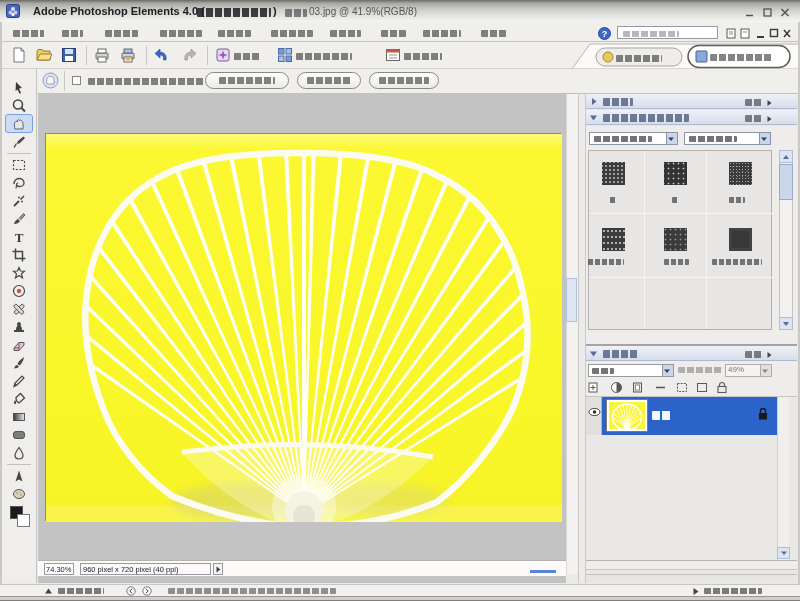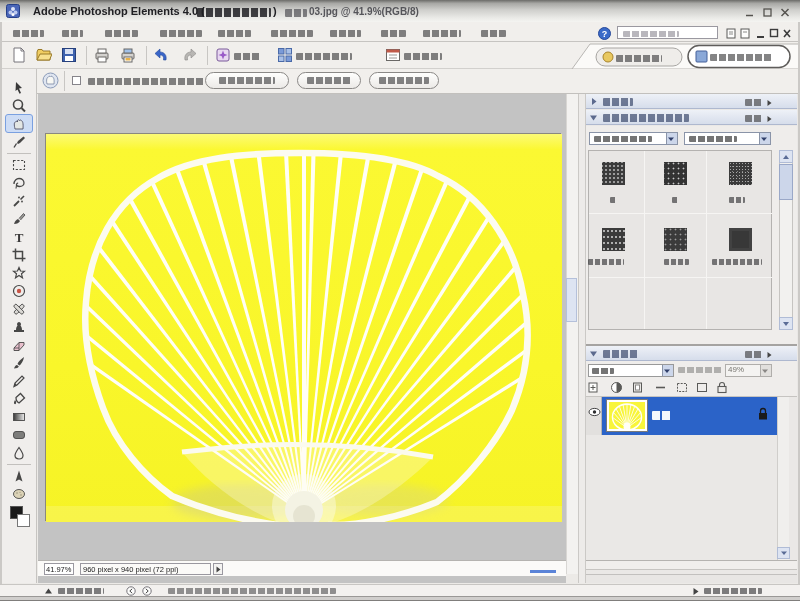--- a/index.html
+++ b/index.html
@@ -13,21 +13,21 @@
       <rect x="0.5" y="0.5" width="13" height="13" rx="2" fill="#4a66b8" stroke="#26408a"></rect>
       <circle cx="7" cy="5" r="2" fill="#dfe6fa"></circle>
       <circle cx="4.5" cy="8.5" r="2" fill="#bcc9ee"></circle>
       <circle cx="9.5" cy="8.5" r="2" fill="#bcc9ee"></circle>
       <circle cx="7" cy="10.5" r="1.6" fill="#fff"></circle>
     </svg>
 <span style="position:absolute;left:25px;top:5px;font-size:11px;color:#202024;font-weight:700;white-space:nowrap;margin-left:8px;">Adobe Photoshop Elements 4.0 (</span>
 <i class="jp" style="left:197px;top:8px;width:74px;height:9px;color:#202024;opacity:0.85;background:repeating-linear-gradient(90deg,currentColor 0 7px,transparent 7px 9px)"></i>
 <span style="position:absolute;left:273px;top:5px;font-size:11px;color:#202024;font-weight:700;white-space:nowrap;">)</span>
 <i class="jp" style="left:285px;top:9px;width:22px;height:8px;color:#55555a;opacity:0.72;background:repeating-linear-gradient(90deg,currentColor 0 7px,transparent 7px 9px)"></i>
-<span style="position:absolute;left:309px;top:6px;font-size:10px;color:#55555a;font-weight:700;white-space:nowrap;">03.jpg @ 41.9%(RGB/8)</span>
+<span style="position:absolute;left:309px;top:6px;font-size:10px;color:#55555a;font-weight:400;white-space:nowrap;">03.jpg @ 41.9%(RGB/8)</span>
 <svg style="position:absolute;left:742px;top:7px;" width="52" height="11" viewBox="0 0 52 11">
       <line x1="4" y1="8.5" x2="11" y2="8.5" stroke="#55534f" stroke-width="1.5"></line>
       <rect x="22" y="2" width="7" height="7" fill="none" stroke="#55534f" stroke-width="1.3"></rect>
       <path d="M39.5,2 L46.5,9 M46.5,2 L39.5,9" stroke="#55534f" stroke-width="1.5"></path>
     </svg>
 <div style="position:absolute;left:0px;top:22px;width:800px;height:20px;background:#f1efec;border-bottom:1px solid #c6c4c1"></div>
 <i class="jp" style="left:13px;top:30px;width:31px;height:7px;color:#3a3a3c;opacity:0.62;background:repeating-linear-gradient(90deg,currentColor 0 7px,transparent 7px 9px)"></i>
 <i class="jp" style="left:62px;top:30px;width:21px;height:7px;color:#3a3a3c;opacity:0.62;background:repeating-linear-gradient(90deg,currentColor 0 7px,transparent 7px 9px)"></i>
 <i class="jp" style="left:105px;top:30px;width:33px;height:7px;color:#3a3a3c;opacity:0.62;background:repeating-linear-gradient(90deg,currentColor 0 7px,transparent 7px 9px)"></i>
 <i class="jp" style="left:160px;top:30px;width:42px;height:7px;color:#3a3a3c;opacity:0.62;background:repeating-linear-gradient(90deg,currentColor 0 7px,transparent 7px 9px)"></i>
@@ -283,23 +283,23 @@
 <path d="M136,318 Q266,301 387,323 C360,350 322,378 283,390 Q258,396 240,391 C204,380 162,350 136,318 Z" fill="#fffdf2" opacity="0.30"></path>
 <path d="M136,318 Q266,301 387,323" stroke="#fbfaee" stroke-width="5" fill="none"></path>
 <path d="M126,362 C98,342 70,310 57,274 C43,236 37,200 40,168 C44,114 68,68 112,44 C146,24 196,19 254,19 C316,19 364,26 392,42 C436,62 468,108 477,160 C486,200 482,238 466,276 C450,310 420,346 391,368 C355,383 312,392 283,391 Q258,397 240,392 Q180,385 126,362 Z" stroke="#fcfbf0" stroke-width="6.5" fill="none" stroke-linejoin="round"></path>
 <circle cx="258" cy="372" r="32" fill="#fdfdf2" opacity="0.42"></circle>
 <circle cx="258" cy="376" r="19" fill="#f4f3e4"></circle>
 <circle cx="258" cy="382" r="11" fill="#dcdac6" opacity="0.6"></circle>
 </g>
       </svg></div>
 <div style="position:absolute;left:38px;top:560px;width:528px;height:16px;background:#fbfaf8;border-top:1px solid #b5b3b0"></div>
 <div style="position:absolute;left:44px;top:563px;width:30px;height:12px;background:#fff;border:1px solid #9a98a0"></div>
-<span style="position:absolute;left:46px;top:565px;font-size:7.5px;color:#222;font-weight:400;white-space:nowrap;">41.97%</span>
+<span style="position:absolute;left:46px;top:565px;font-size:7.5px;color:#222;font-weight:400;white-space:nowrap;">74.30%</span>
 <div style="position:absolute;left:80px;top:563px;width:131px;height:12px;background:#fbfaf8;border:1px solid #9a98a0"></div>
-<span style="position:absolute;left:83px;top:565px;font-size:7.5px;color:#222;font-weight:400;white-space:nowrap;">960 pixel x 940 pixel (72 ppi)</span>
+<span style="position:absolute;left:83px;top:565px;font-size:7.5px;color:#222;font-weight:400;white-space:nowrap;">960 pixel x 720 pixel (40 ppi)</span>
 <div style="position:absolute;left:213px;top:563px;width:10px;height:12px;background:#f4f3f1;border:1px solid #9a98a0"></div>
 <svg style="position:absolute;left:215px;top:566px;" width="7" height="7" viewBox="0 0 7 7">
       <path d="M1.5,0.5 L5.5,3.5 L1.5,6.5 Z" fill="#444"></path>
     </svg>
 <div style="position:absolute;left:530px;top:570px;width:26px;height:3px;background:#5b84d8"></div>
 <div style="position:absolute;left:578px;top:94px;width:8px;height:489px;background:#edebe9;border-left:1px solid #cbc9c6;border-right:1px solid #cbc9c6"></div>
 <div style="position:absolute;left:586px;top:94px;width:214px;height:489px;background:#eae8e6"></div>
 <div style="position:absolute;left:798px;top:22px;width:2px;height:575px;background:#cbc9c6"></div>
 <div style="position:absolute;left:586px;top:94px;width:211px;height:15px;background:linear-gradient(#eef1f7,#d6ddeb);border-bottom:1px solid #aeb8cf"></div>
 <svg style="position:absolute;left:590px;top:97px;" width="8" height="9" viewBox="0 0 8 9">

